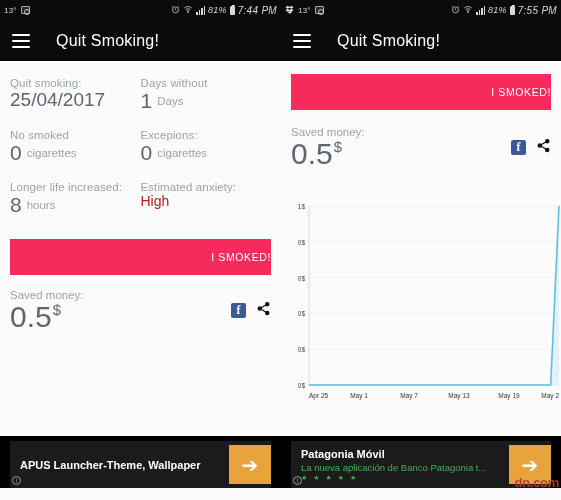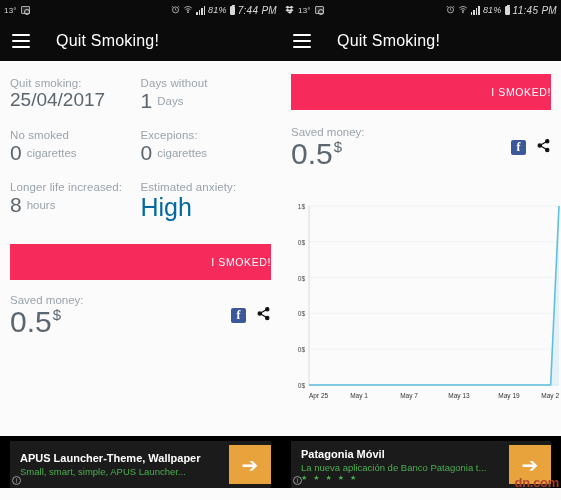--- a/index.html
+++ b/index.html
@@ -67,21 +67,21 @@
   .statrow { display:flex; }
   .statcell { width:50%; }
   .stat-label {
     color:#9aa3ab; font-size:11.5px; letter-spacing:0.1px;
     padding-top:16px; display:block;
   }
   .stat-value { color:#5c666f; display:flex; align-items:center; }
   .stat-num { font-size:21px; font-weight:300; letter-spacing:0px; }
   .stat-num.small { font-size:19px; }
   .stat-unit { font-size:11.5px; color:#9aa3ab; margin-left:5px; }
-  .stat-high { font-size:25px; color:#0369a1; font-weight:400; }
+  .stat-high { font-size:14px; color:#b91c1c; font-weight:400; }
 
   .btn-smoked {
     display:block; width:100%; background:#f6republic;
     background:#f62a5b; color:#ffffff; border:none;
     text-align:right; font-size:10.5px; letter-spacing:0.6px;
     padding:12px 0; cursor:pointer; font-family:inherit;
   }
 
   .saved-label { color:#9aa3ab; font-size:11.5px; display:block; }
   .saved-row { display:flex; align-items:flex-start; }
@@ -257,21 +257,20 @@
             </svg>
           </span>
         </div>
       </div>
 
       <div class="adbar">
         <div class="adinner">
           <div class="ad-i">i</div>
           <div class="ad-text">
             <div class="ad-title">APUS Launcher-Theme, Wallpaper</div>
-            <div class="ad-sub">Small, smart, simple, APUS Launcher...</div>
           </div>
           <div class="ad-cta">
             <span class="ad-arrow">➔</span>
           </div>
         </div>
       </div>
 
     </div>
   </div>
 
@@ -305,21 +304,21 @@
           </svg>
         </span>
         <span class="bars">
             <i></i>
             <i></i>
             <i></i>
             <i></i>
           </span>
         <span class="sb-pct">81%</span>
         <span class="batt"></span>
-        <span class="sb-time">11:45 PM</span>
+        <span class="sb-time">7:55 PM</span>
       </div>
     </div>
 
     <div class="appbar">
       <div class="hamburger">
         <span></span>
           <span></span>
           <span></span>
       </div>
       <div class="appbar-title">Quit Smoking!</div>

